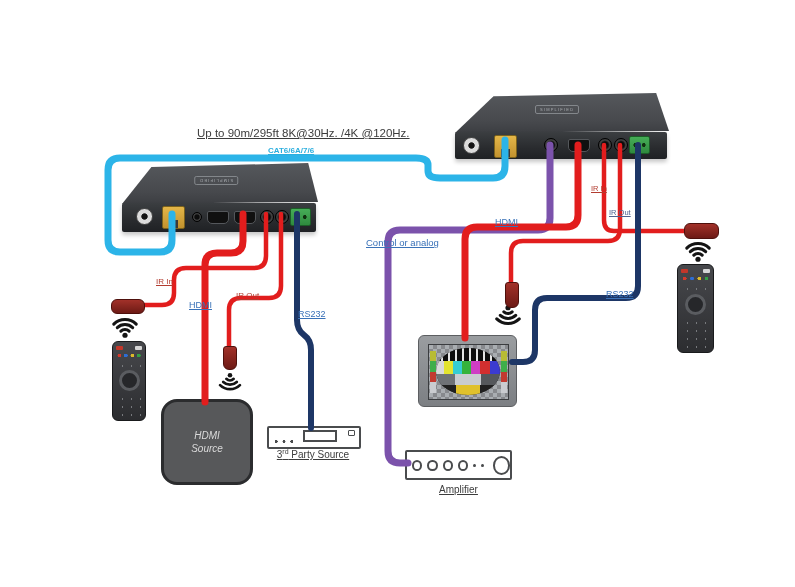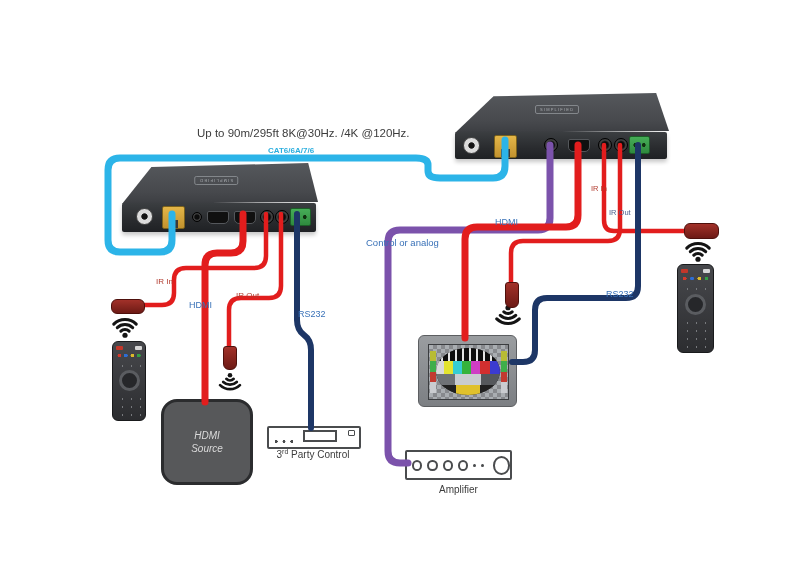--- a/index.html
+++ b/index.html
@@ -2,21 +2,21 @@
 <html><head>
 <meta charset="utf-8">
 <style>
   html,body{margin:0;padding:0;background:#fff;}
   .canvas{position:relative;width:795px;height:587px;background:#fff;overflow:hidden;
           font-family:"Liberation Sans",sans-serif;}
   
   .cables{position:absolute;left:0;top:0;z-index:5;pointer-events:none;}
   .cables path{fill:none;stroke-linecap:round;}
   
-  .lbl{position:absolute;white-space:nowrap;z-index:8;}
+  .lbl{position:absolute;white-space:nowrap;z-index:8;text-decoration:underline;}
   
   .dev{position:absolute;z-index:2;}
   .dev-top{position:absolute;left:0;top:0;width:100%;
            background:linear-gradient(180deg,#55585c 0%,#47494d 70%,#3c3e42 100%);}
   .dev-front{position:absolute;left:0;width:99%;
              background:linear-gradient(180deg,#3b3e41 0%,#292b2e 60%,#1f2124 100%);
              border-radius:2px;box-shadow:0 3px 4px rgba(0,0,0,.22);}
   .logo{position:absolute;border:1px solid #83878b;border-radius:2px;
         color:#a9adb1;font-size:4px;letter-spacing:1.2px;padding:1px 4px;line-height:5px;}
   .flip{transform:rotate(180deg);}
@@ -129,21 +129,21 @@
       <div>Source</div>
     </div>
   </div>
 
   <div class="tpc" style="left:267px;top:426px;width:90px;height:19px;">
     <div class="tpc-dots"></div>
     <div class="tpc-disp"></div>
     <div class="tpc-nub"></div>
   </div>
   <div class="lbl" style="left: 262px; top: 448px; width: 102px; text-align: center; font-size: 10px; color: rgb(60, 60, 60);">
-    <span>3</span><sup style="font-size:7px;">rd</sup><span> Party Control</span>
+    <span>3</span><sup style="font-size:7px;">rd</sup><span> Party Source</span>
   </div>
 
   <div class="amp" style="left:405px;top:450px;width:103px;height:26px;">
     <div class="amp-ring"></div>
     <div class="amp-ring"></div>
     <div class="amp-ring"></div>
     <div class="amp-ring"></div>
     <div class="amp-dot"></div>
     <div class="amp-dot"></div>
     <div class="amp-knob"></div>

